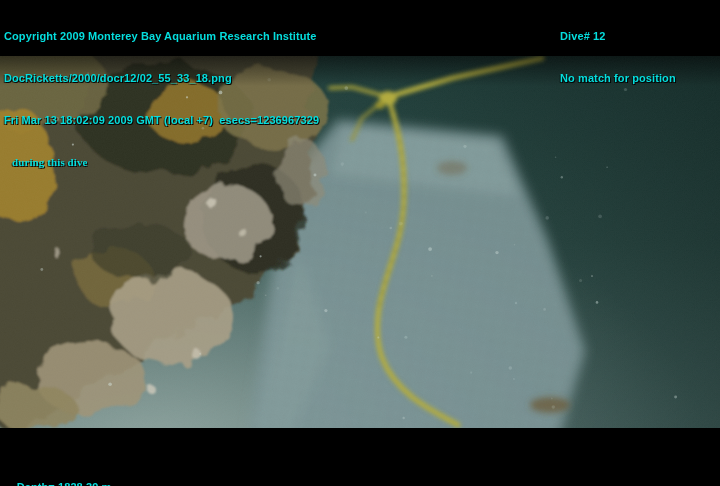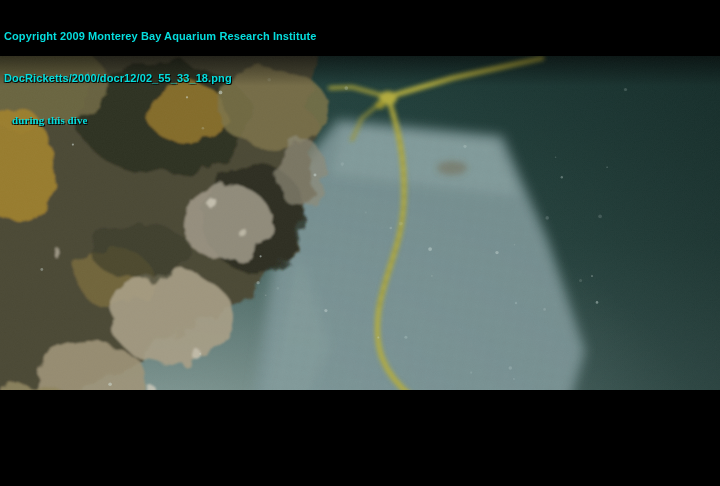--- a/index.html
+++ b/index.html
@@ -1,16 +1,16 @@
 <!DOCTYPE html>
 <html><head>
 <meta charset="utf-8">
 <style>
   html,body{margin:0;padding:0;background:#000;}
-  .screen{position:relative;width:720px;height:390px;background:#000;overflow:hidden;
+  .screen{position:relative;width:720px;height:486px;background:#000;overflow:hidden;
           font-family:"Liberation Sans",sans-serif;}
   .scene{position:absolute;top:56px;left:0;display:block;}
   .ov{position:absolute;color:#05dede;font-weight:bold;font-size:11px;line-height:14px;
       white-space:pre;letter-spacing:0.1px;
       text-shadow:1px 1px 0 rgba(0,0,0,0.9), -1px 1px 0 rgba(0,0,0,0.55);}
   .tl{left:4px;top:1px;}
   .tr{left:560px;top:1px;}
   .bot{left:4px;top:466px;}
   .wrapline{padding-left:8px;font-family:Liberation Serif, serif;}
   .seg{margin-right:9px;}
@@ -165,23 +165,28 @@
         <circle cx="315.0" cy="119.1" r="1.49" fill="#d8e6e2" opacity="0.44"></circle>
       </g>
 
     <rect x="0" y="0" width="720" height="30" fill="url(#topShade)"></rect>
     <rect x="0" y="0" width="720" height="372" filter="url(#grain)" opacity="0.5"></rect>
   </svg>
 
   <div class="ov tl">
     <div>Copyright 2009 Monterey Bay Aquarium Research Institute</div>
     <div>DocRicketts/2000/docr12/02_55_33_18.png</div>
+    <div>Fri Mar 13 18:02:09 2009 GMT (local +7)  esecs=1236967329</div>
     <div class="wrapline">during this dive</div>
   </div>
 
+  <div class="ov tr">
+    <div>Dive# 12</div>
+    <div>No match for position</div>
+  </div>
 
   <div class="ov bot">
     <span class="seg">Depth= 1828.39 m</span>
     
     
     
     
   </div>
 
 </div>

